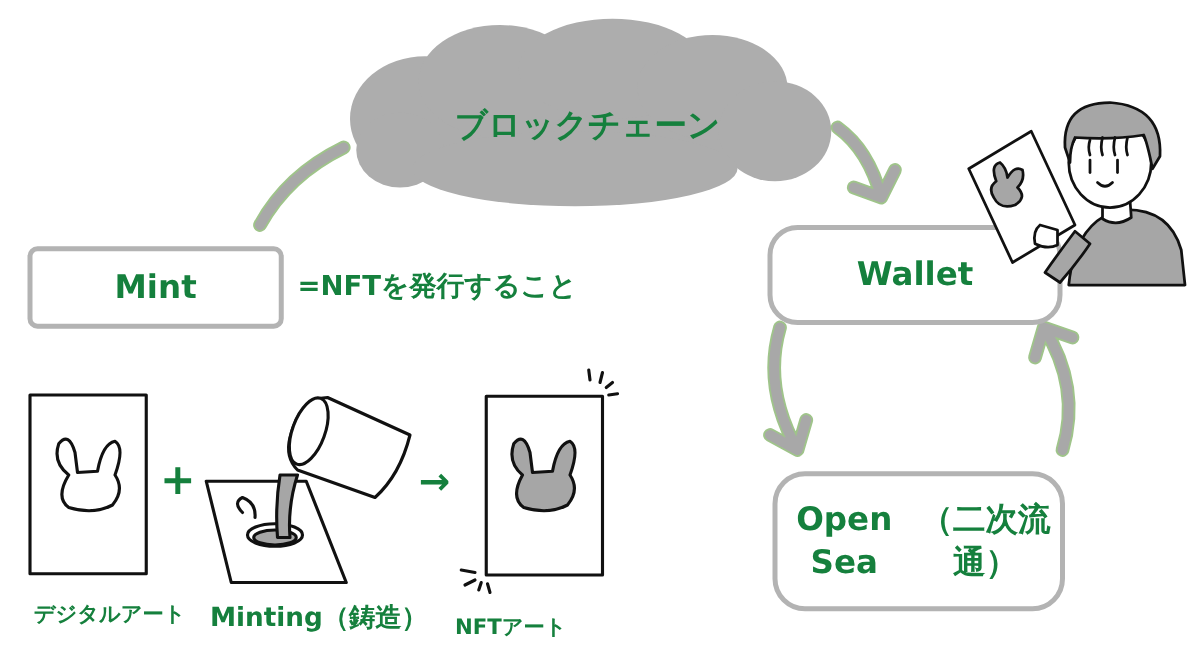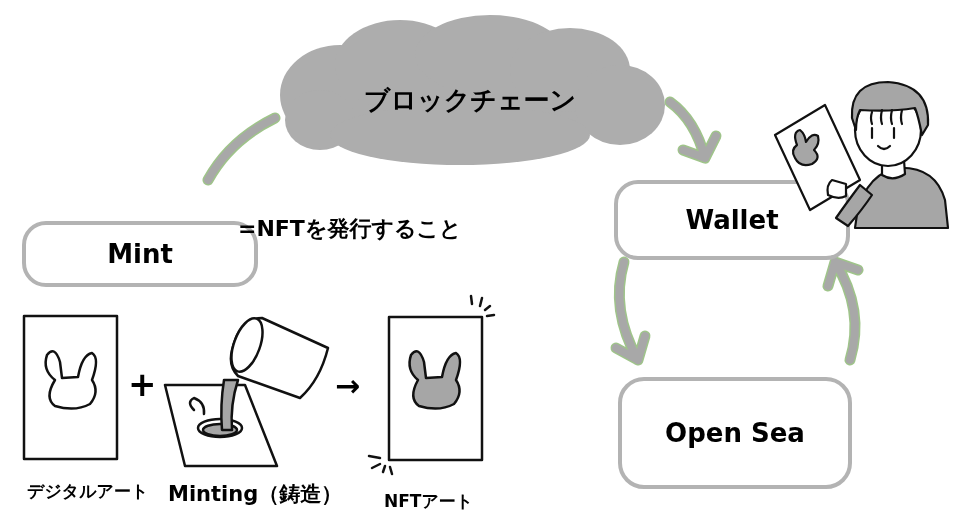--- a/index.html
+++ b/index.html
@@ -1,19 +1,19 @@
 <!DOCTYPE html>
 <html><head>
 <meta charset="utf-8">
 <style>
   html, body { margin:0; padding:0; background:#ffffff; }
   body { width:957px; height:520px; position:relative; overflow:hidden;
          font-family:"DejaVu Sans", "Liberation Sans", sans-serif; }
   .abs { position:absolute; }
-  .bold { font-weight:bold; color:#000000; }
+  .bold { font-weight:bold; color:#15803d; }
   .box { position:absolute; border:4px solid #b3b3b3; border-radius:26px; background:#fff; box-sizing:border-box; }
   .center { display:flex; align-items:center; justify-content:center; text-align:center; }
   svg { position:absolute; overflow:visible; }
 </style>
 </head>
 <body>
 
 <svg width="957" height="520" style="left:0;top:0;">
   <g fill="#adadad">
     <ellipse cx="460" cy="100" rx="170" ry="52"></ellipse>
@@ -38,21 +38,21 @@
     <path d="M670 102 Q695 120 705 158 M683 150 L705 158 L716 136" stroke="#a8a8a8" stroke-width="8"></path>
 
     <path d="M624 262 Q610 310 638 360 M616 348 L638 360 L645 336" stroke="#9fc48a" stroke-width="11"></path>
     <path d="M624 262 Q610 310 638 360 M616 348 L638 360 L645 336" stroke="#a8a8a8" stroke-width="8"></path>
 
     <path d="M850 360 Q865 310 835 262 M828 286 L835 262 L858 270" stroke="#9fc48a" stroke-width="11"></path>
     <path d="M850 360 Q865 310 835 262 M828 286 L835 262 L858 270" stroke="#a8a8a8" stroke-width="8"></path>
   </g>
 </svg>
 
-<div class="box center" style="left:22px;top:197px;width:236px;height:66px;border-radius:24px;margin-top:24px;">
+<div class="box center" style="left:22px;top:197px;width:205px;height:66px;border-radius:8px;">
   <span class="bold" style="font-size:26px;">Mint</span>
 </div>
 <div class="abs bold" style="left:238px;top:214px;font-size:22px;white-space:nowrap;">=NFTを発行すること</div>
 
 <div class="box center" style="left:614px;top:180px;width:236px;height:80px;border-radius:24px;">
   <span class="bold" style="font-size:26px;">Wallet</span>
 </div>
 
 <svg width="957" height="520" style="left:0;top:0;">
   <g stroke="#111" stroke-width="2.2" stroke-linejoin="round" stroke-linecap="round">
@@ -66,20 +66,21 @@
     <path d="M894 128 L894 138" fill="none"></path>
     <path d="M878 146 Q884 152 890 146" fill="none"></path>
     <path d="M775 135 L825 105 L860 180 L810 210 Z" fill="#fff"></path>
     <path d="M797 145 Q792 132 800 130 Q805 134 806 142 Q812 132 818 136 Q820 144 814 150 Q822 158 812 164 Q800 168 795 158 Q790 150 797 145 Z" fill="#a6a6a6"></path>
     <path d="M832 180 Q826 185 828 195 Q838 200 846 196 L846 184 Z" fill="#fff"></path>
   </g>
 </svg>
 
 <div class="box center" style="left:618px;top:377px;width:234px;height:112px;border-radius:26px;flex-direction:row;">
   <div class="bold" style="font-size:26px;line-height:34px;">Open Sea</div>
+  <div class="bold" style="font-size:26px;line-height:34px;">（二次流通）</div>
 </div>
 
 <svg width="957" height="520" style="left:0;top:0;">
   <g stroke="#111" stroke-width="2.5" stroke-linejoin="round" stroke-linecap="round">
 
     <rect x="24" y="316" width="93" height="143" fill="#fff"></rect>
     <path d="M55 380 Q42 370 47 355 Q55 345 60 362 L62 378 L78 377 Q82 355 92 353 Q100 358 92 380 Q100 392 90 404 Q75 412 55 406 Q44 398 55 380 Z" fill="#fff"></path>
 
     <path d="M165 385 L245 385 L277 466 L185 466 Z" fill="#fff"></path>
     <ellipse cx="220" cy="428" rx="22" ry="9" fill="#fff"></ellipse>
@@ -94,13 +95,13 @@
     <path d="M471 296 L472 304 M482 298 L480 306 M490 306 L485 310 M494 315 L487 316" fill="none"></path>
     <path d="M369 456 L380 458 M372 468 L380 464 M383 472 L385 466 M392 474 L390 467" fill="none"></path>
   </g>
 </svg>
 
 <div class="abs bold" style="left:128px;top:364px;font-size:34px;">+</div>
 <div class="abs bold" style="left:335px;top:368px;font-size:30px;">→</div>
 
 <div class="abs bold" style="left:10px;top:480px;font-size:17px;white-space:nowrap;margin-left:17px;">デジタルアート</div>
 <div class="abs bold" style="left:168px;top:480px;font-size:21px;white-space:nowrap;">Minting（鋳造）</div>
-<div class="abs bold" style="left:384px;top:490px;font-size:17px;white-space:nowrap;">NFTアート</div>
+<div class="abs bold" style="left:364px;top:490px;font-size:17px;white-space:nowrap;">NFTアート</div>
 
 </body></html>

